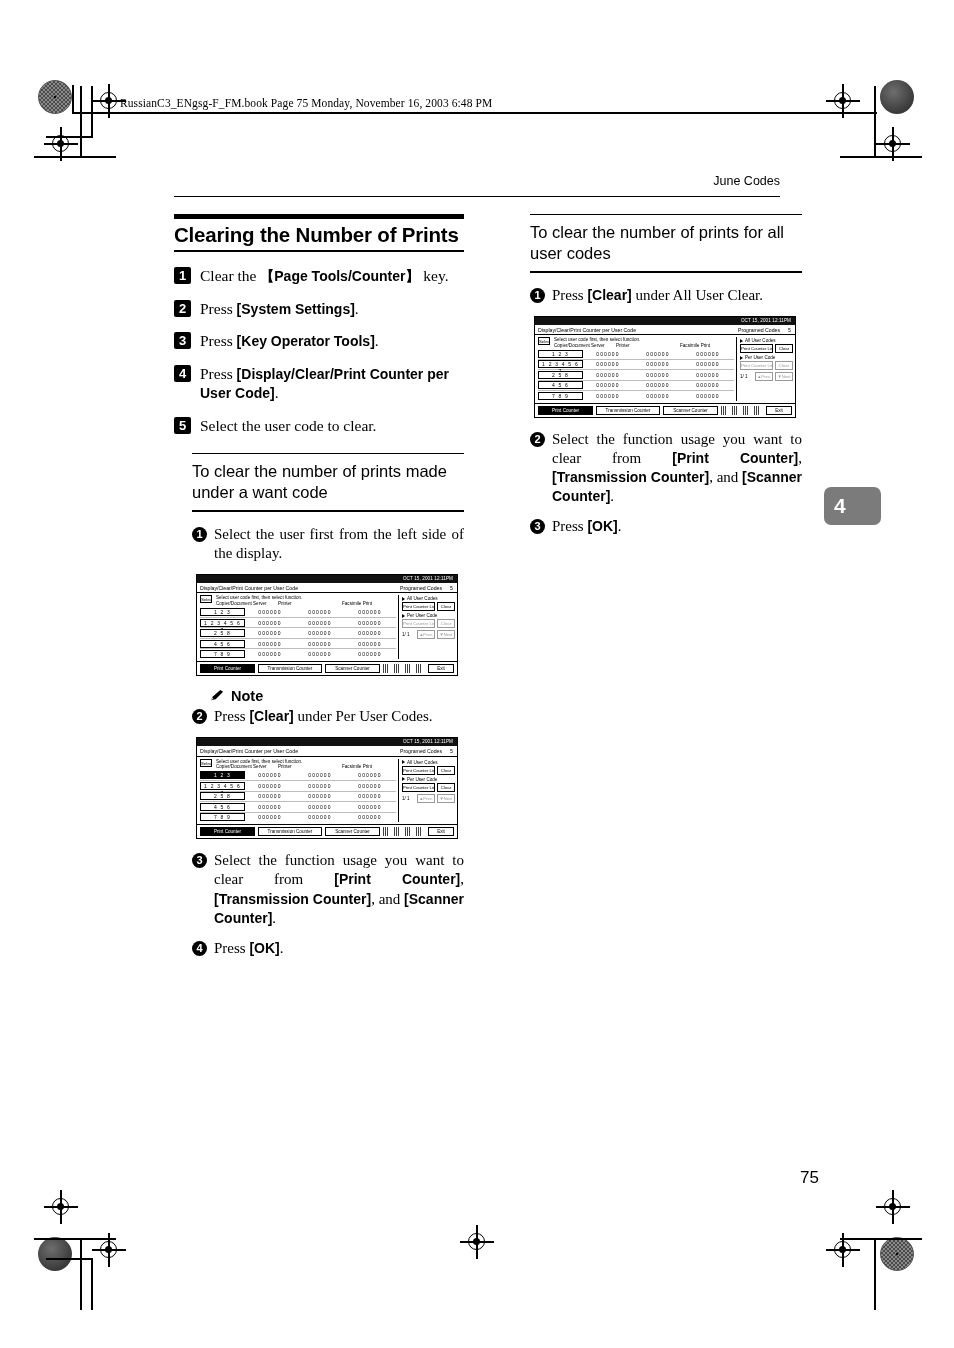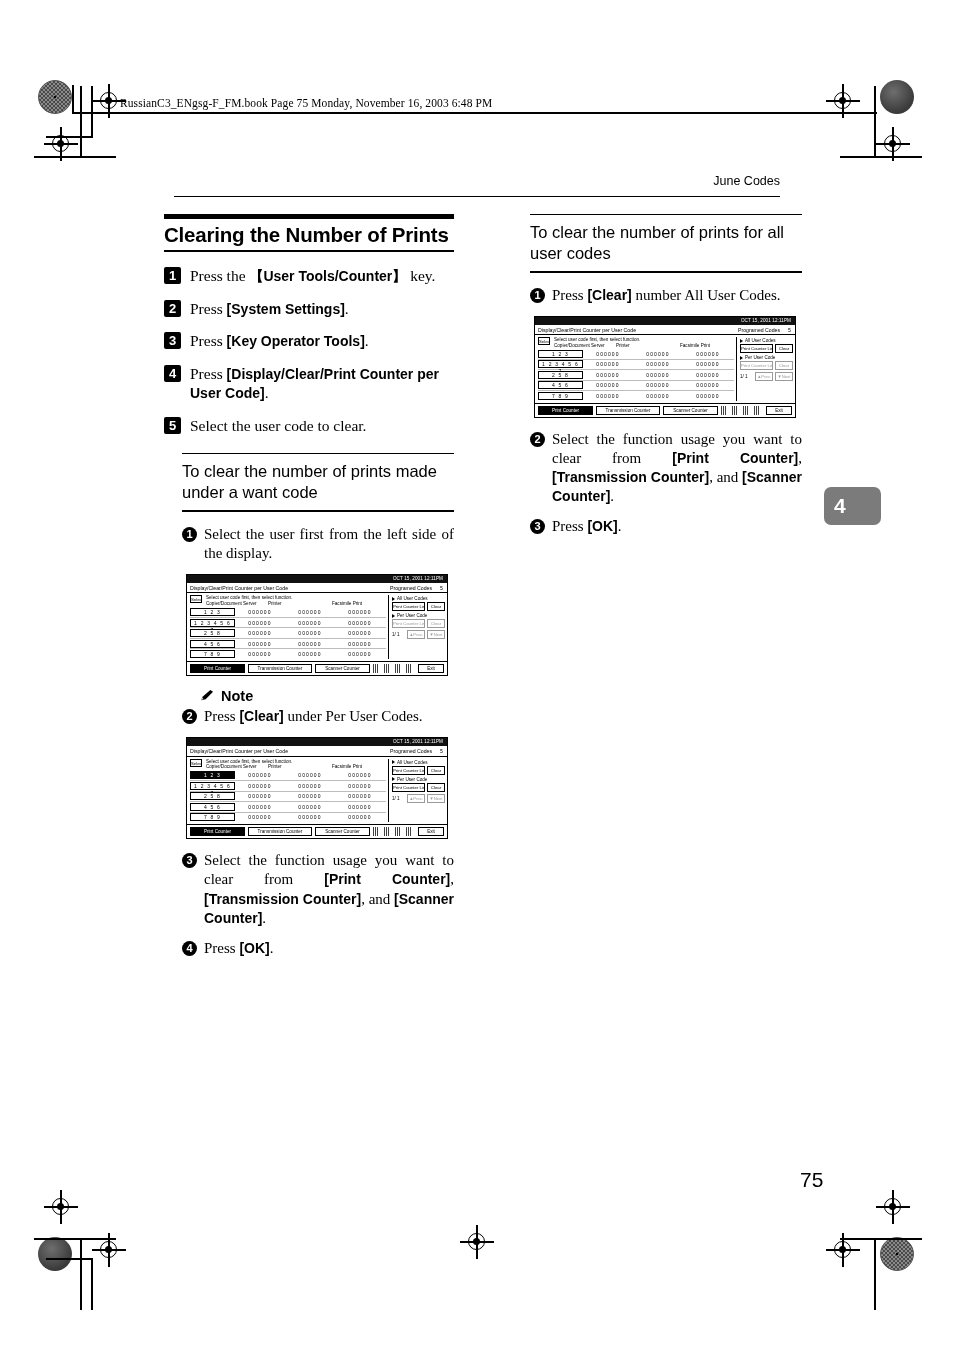--- a/index.html
+++ b/index.html
@@ -96,21 +96,21 @@
   .runhead-rule {
     position: absolute;
     left: 174px; top: 196px; width: 606px; height: 1.3px; background: #000;
   }
 
   
   .col {
     position: absolute;
     width: 290px;
   }
-  .col-left { left: 164px; top: 214px; }
+  .col-left { left: 174px; top: 214px; }
   .col-right { left: 512px; top: 214px; }
 
   
   .sec-rule-top {
     width: 290px; height: 5px; background: #000; margin: 0 0 4px 0;
   }
   .sec-title {
     font-family: "Liberation Sans", sans-serif;
     font-weight: bold;
     font-size: 20.5px;
@@ -408,21 +408,21 @@
     padding-left: 10px;
     box-sizing: border-box;
   }
 
   
   .folio {
     position: absolute;
     left: 800px;
     top: 1168px;
     font-family: "Liberation Sans", sans-serif;
-    font-size: 21px;
+    font-size: 17px;
   }
 </style>
 </head>
 <body>
 
 <div class="halftone" style="left:38px; top:80px;"></div>
 <div class="regmark" style="left:92px; top:84px;">
   <span class="vl"></span>
     <span class="hl"></span>
     <span class="ring"></span>
@@ -515,21 +515,21 @@
 
 <div class="folio">75</div>
 
 <div class="col col-left">
 
   <div class="sec-rule-top"></div>
   <h1 class="sec-title">Clearing the Number of Prints</h1>
   <div class="sec-rule-bot"></div>
 
   <div>
-      <div class="step"><span class="numbox">1</span><span>Press the </span><span class="bkt">【User Tools/Counter】</span><span> key.</span></div>
+      <div class="step"><span class="numbox">1</span><span>Clear the </span><span class="bkt">【Page Tools/Counter】</span><span> key.</span></div>
       <div class="step"><span class="numbox">2</span><span>Press </span><span class="bkt">[System Settings]</span><span>.</span></div>
       <div class="step"><span class="numbox">3</span><span>Press </span><span class="bkt">[Key Operator Tools]</span><span>.</span></div>
       <div class="step"><span class="numbox">4</span><span>Press </span><span class="bkt">[Display/Clear/Print Counter per User Code]</span><span>.</span></div>
       <div class="step"><span class="numbox">5</span><span>Select the user code to clear.</span></div>
     </div>
 
   <div class="sub-rule"></div>
   <div class="sub-title">To clear the number of prints made under a want code</div>
   <div class="sub-rule thick"></div>
 
@@ -732,21 +732,21 @@
       <div class="sstep"><span class="circ">4</span><span>Press </span><span class="bkt">[OK]</span><span>.</span></div>
     </div>
 </div>
 
 <div class="col col-right">
   <div class="sub-rule" style="margin-top:0;"></div>
   <div class="sub-title">To clear the number of prints for all user codes</div>
   <div class="sub-rule thick"></div>
 
   <div>
-      <div class="sstep"><span class="circ">1</span><span>Press </span><span class="bkt">[Clear]</span><span> number All User Codes.</span></div>
+      <div class="sstep"><span class="circ">1</span><span>Press </span><span class="bkt">[Clear]</span><span> under All User Clear.</span></div>
     </div>
 
   <div class="lcd">
     <div class="lcd-timebar">OCT  15, 2001  12:11PM</div>
     <div class="lcd-titlebar">
       <span>Display/Clear/Print Counter per User Code</span>
       <span class="right">
         <span>Programed Codes</span>
         <span>5</span>
       </span>

